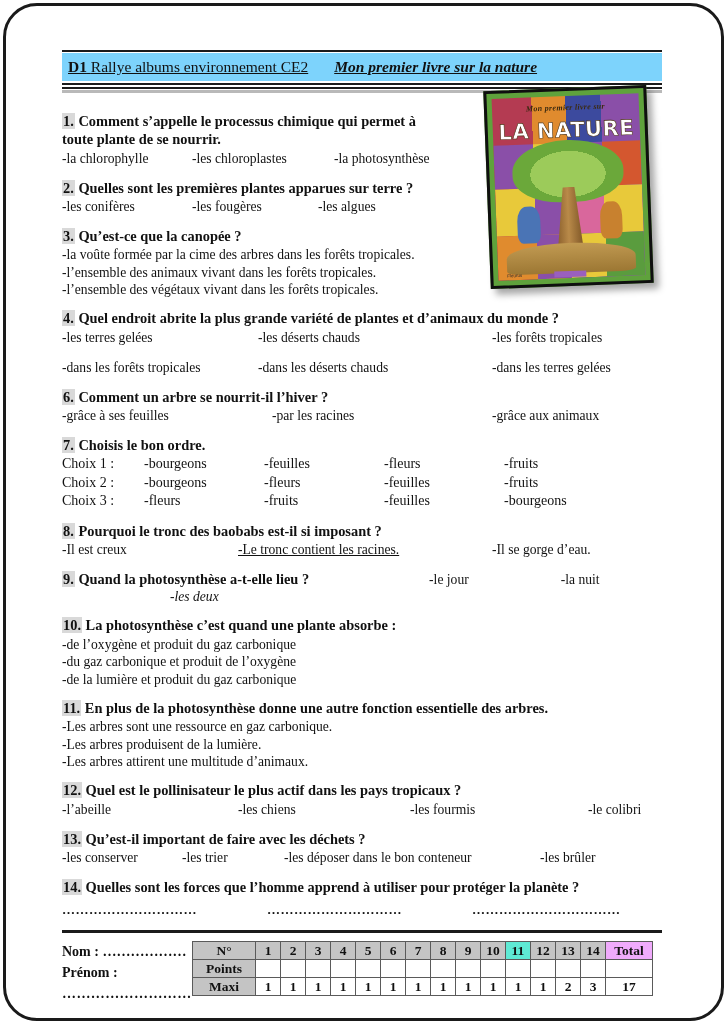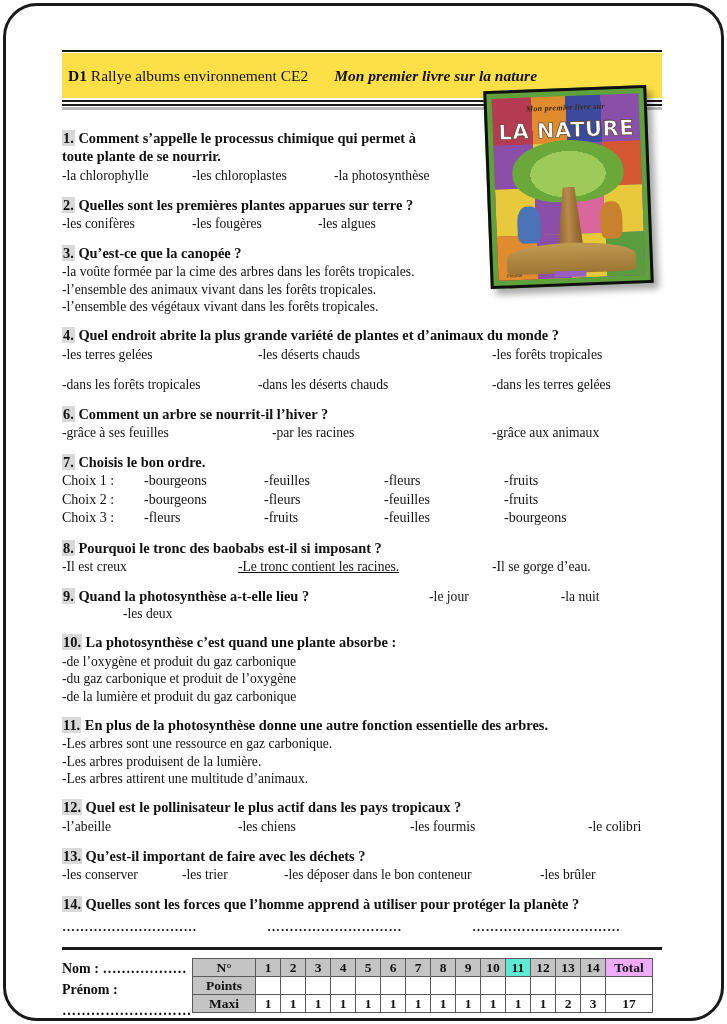--- a/index.html
+++ b/index.html
@@ -35,26 +35,27 @@
     top: 50px;
     width: 600px;
   }
 
   
   .rule-top {
     border-top: 2.5px solid #1b1b1b;
     margin-bottom: 1px;
   }
   .banner {
-    background: #fde047;
-    height: 45px;
+    background: #7dd3fc;
+    height: 28px;
     display: flex;
     align-items: center;
     padding: 0 6px;
     box-sizing: border-box;
+    text-decoration: underline;
   }
   .banner-left {
     font-size: 15.5px;
     font-weight: bold;
     white-space: nowrap;
   }
   .banner-left .code { font-weight: bold; }
   .banner-left .sub { font-weight: normal; }
   .banner-title {
     font-size: 15.5px;
@@ -360,21 +361,21 @@
       </div>
       <div class="q-block">
         <div class="q-title"><span class="q-num">8.</span> <span>Pourquoi le tronc des baobabs est-il si imposant ?</span></div>
         <div class="q-opts-row" style="position: relative; height: 18px;">
           <span class="opt" style="position: absolute; left: 0px;">-Il est creux</span>
           <span class="opt" style="position: absolute; left: 176px; text-decoration: underline;">-Le tronc contient les racines.</span>
           <span class="opt" style="position: absolute; left: 430px;">-Il se gorge d’eau.</span>
         </div>
       </div>
       <div class="q-block">
-        <div class="q-title"><span class="q-num">9.</span> <span>Quand la photosynthèse a-t-elle lieu ?</span><span class="q-inline-opts" style="margin-left: 120px;">-le jour</span><span class="q-inline-opts" style="margin-left: 92px;">-la nuit</span><span class="q-inline-opts" style="margin-left: 61px;">-les deux</span></div>
+        <div class="q-title"><span class="q-num">9.</span> <span>Quand la photosynthèse a-t-elle lieu ?</span><span class="q-inline-opts" style="margin-left: 120px;">-le jour</span><span class="q-inline-opts" style="margin-left: 92px;">-la nuit</span><span class="q-inline-opts" style="margin-left: 108px; font-style: italic;">-les deux</span></div>
       </div>
       <div class="q-block">
         <div class="q-title"><span class="q-num">10.</span> <span>La photosynthèse c’est quand une plante absorbe :</span></div>
         <div class="q-line">-de l’oxygène et produit du gaz carbonique</div>
         <div class="q-line">-du gaz carbonique et produit de l’oxygène</div>
         <div class="q-line">-de la lumière et produit du gaz carbonique</div>
       </div>
       <div class="q-block">
         <div class="q-title"><span class="q-num">11.</span> <span>En plus de la photosynthèse donne une autre fonction essentielle des arbres.</span></div>
         <div class="q-line">-Les arbres sont une ressource en gaz carbonique.</div>

